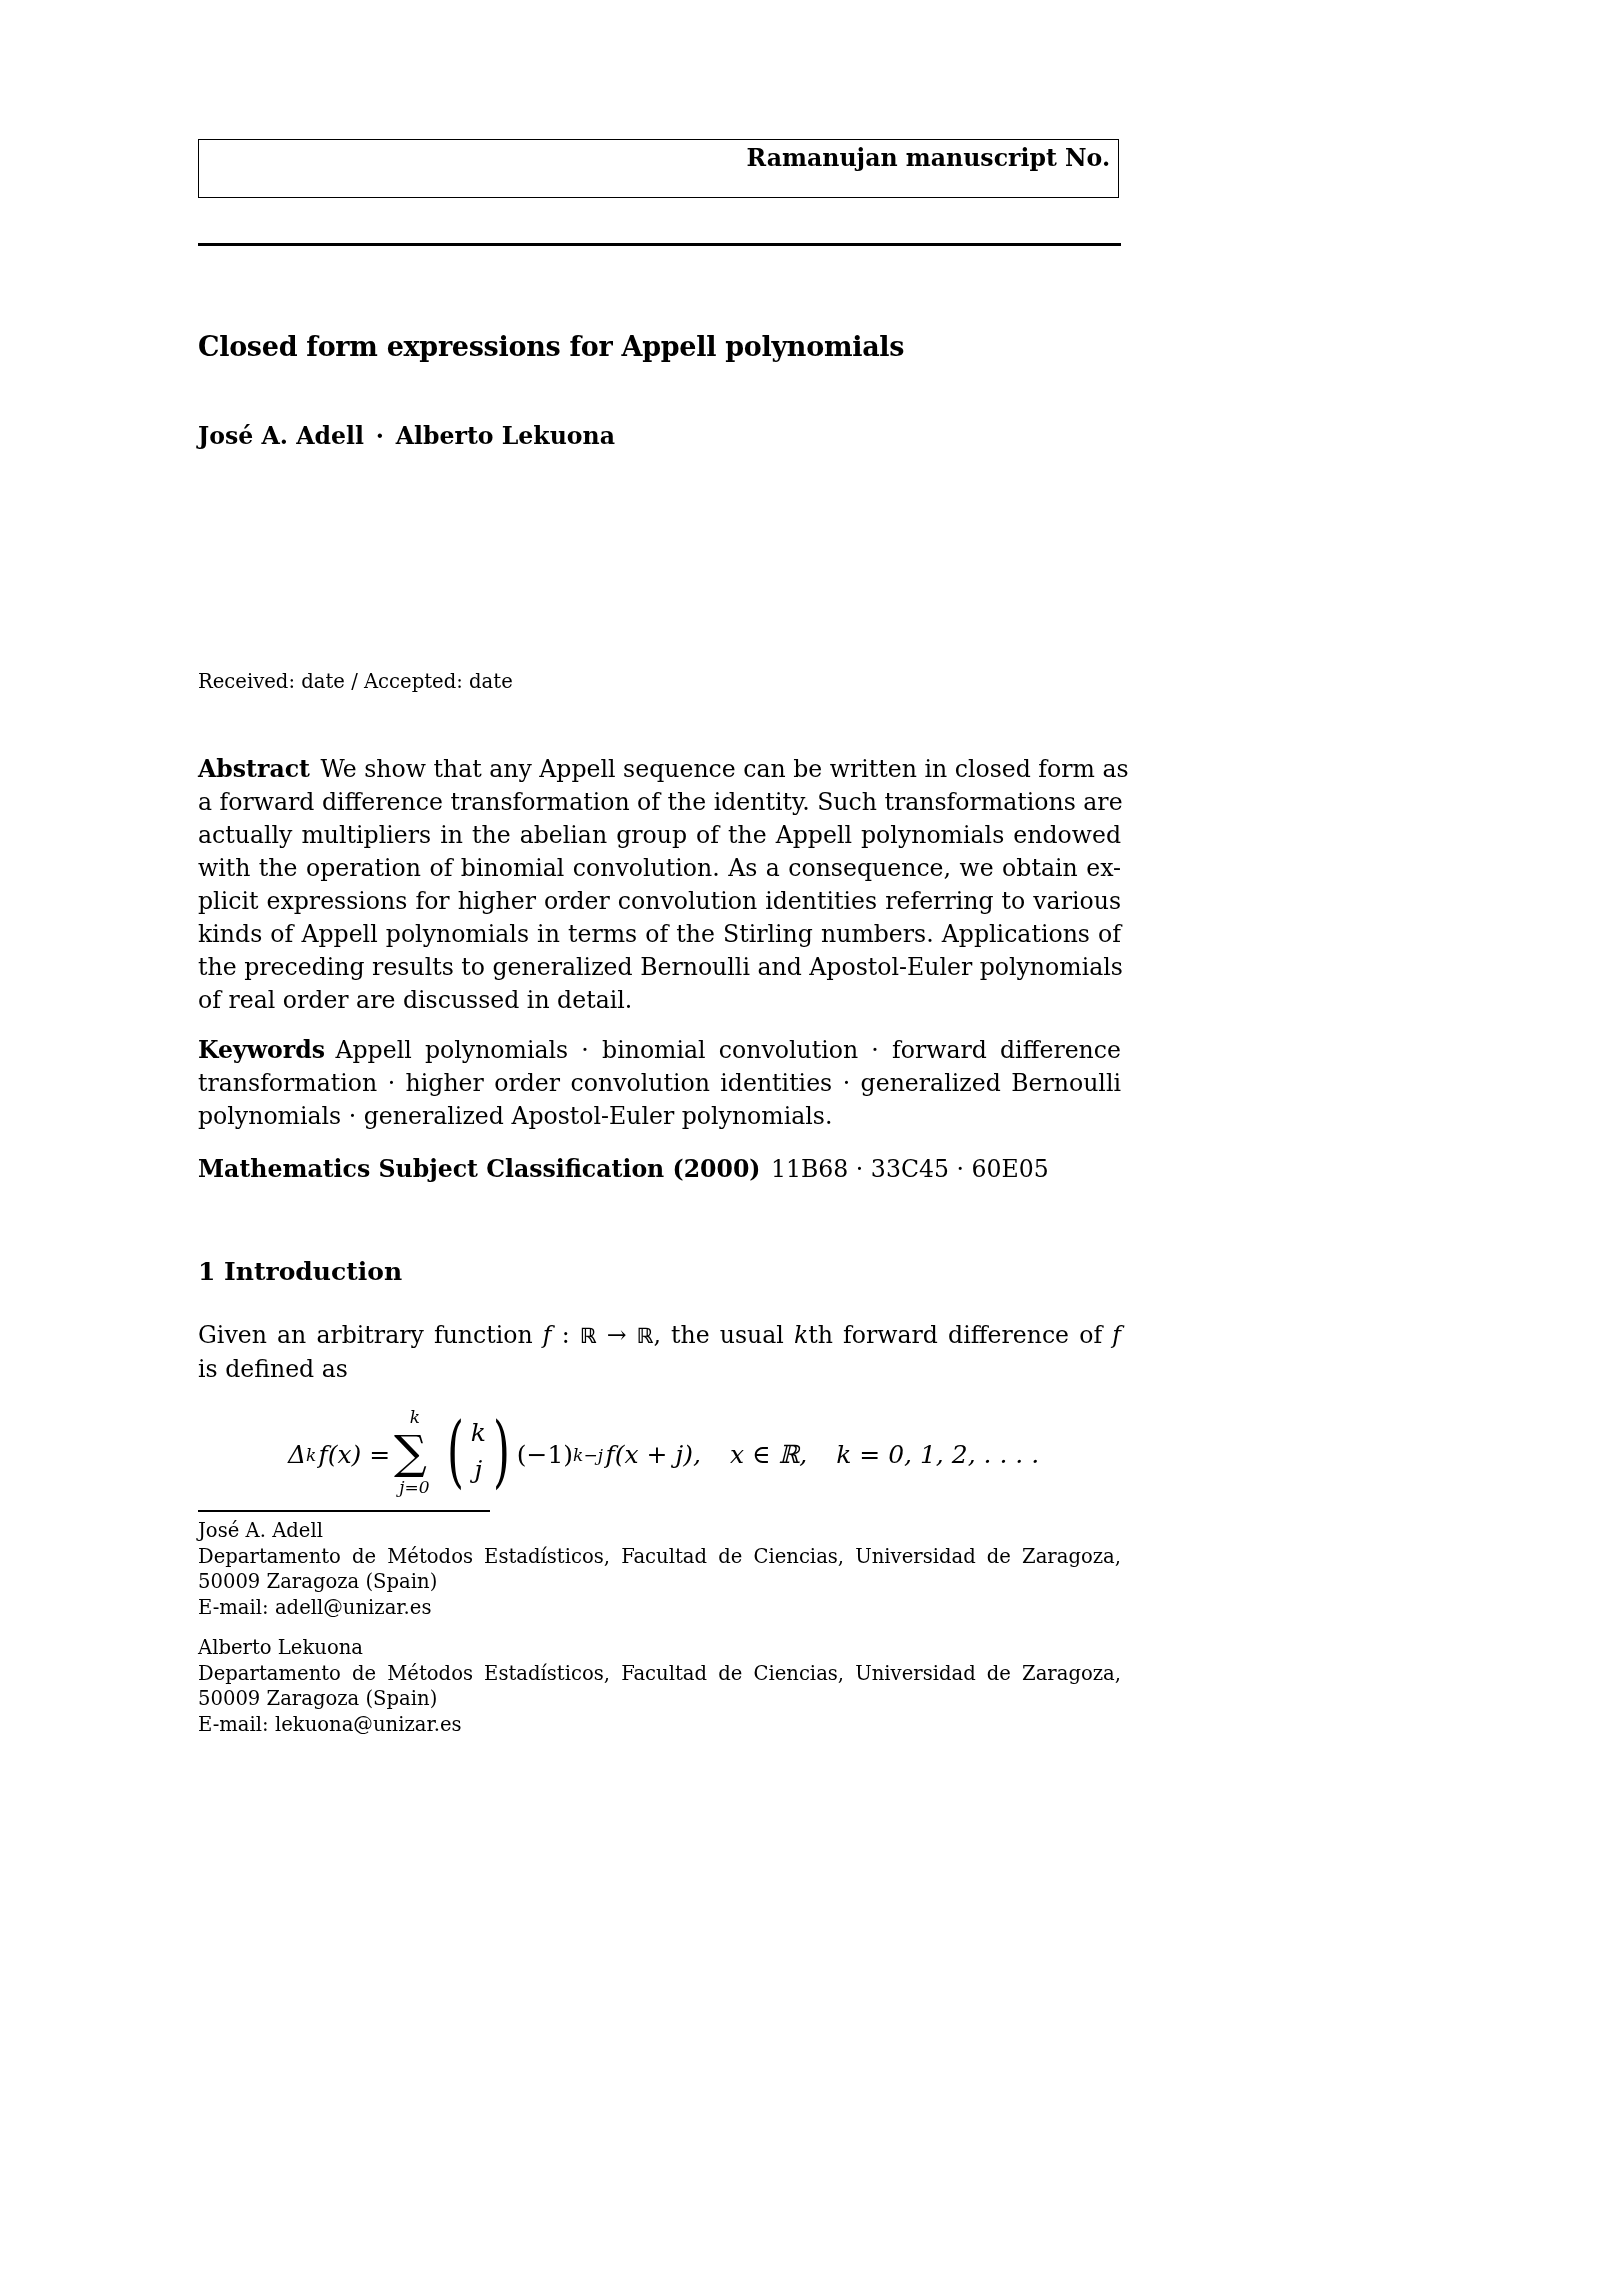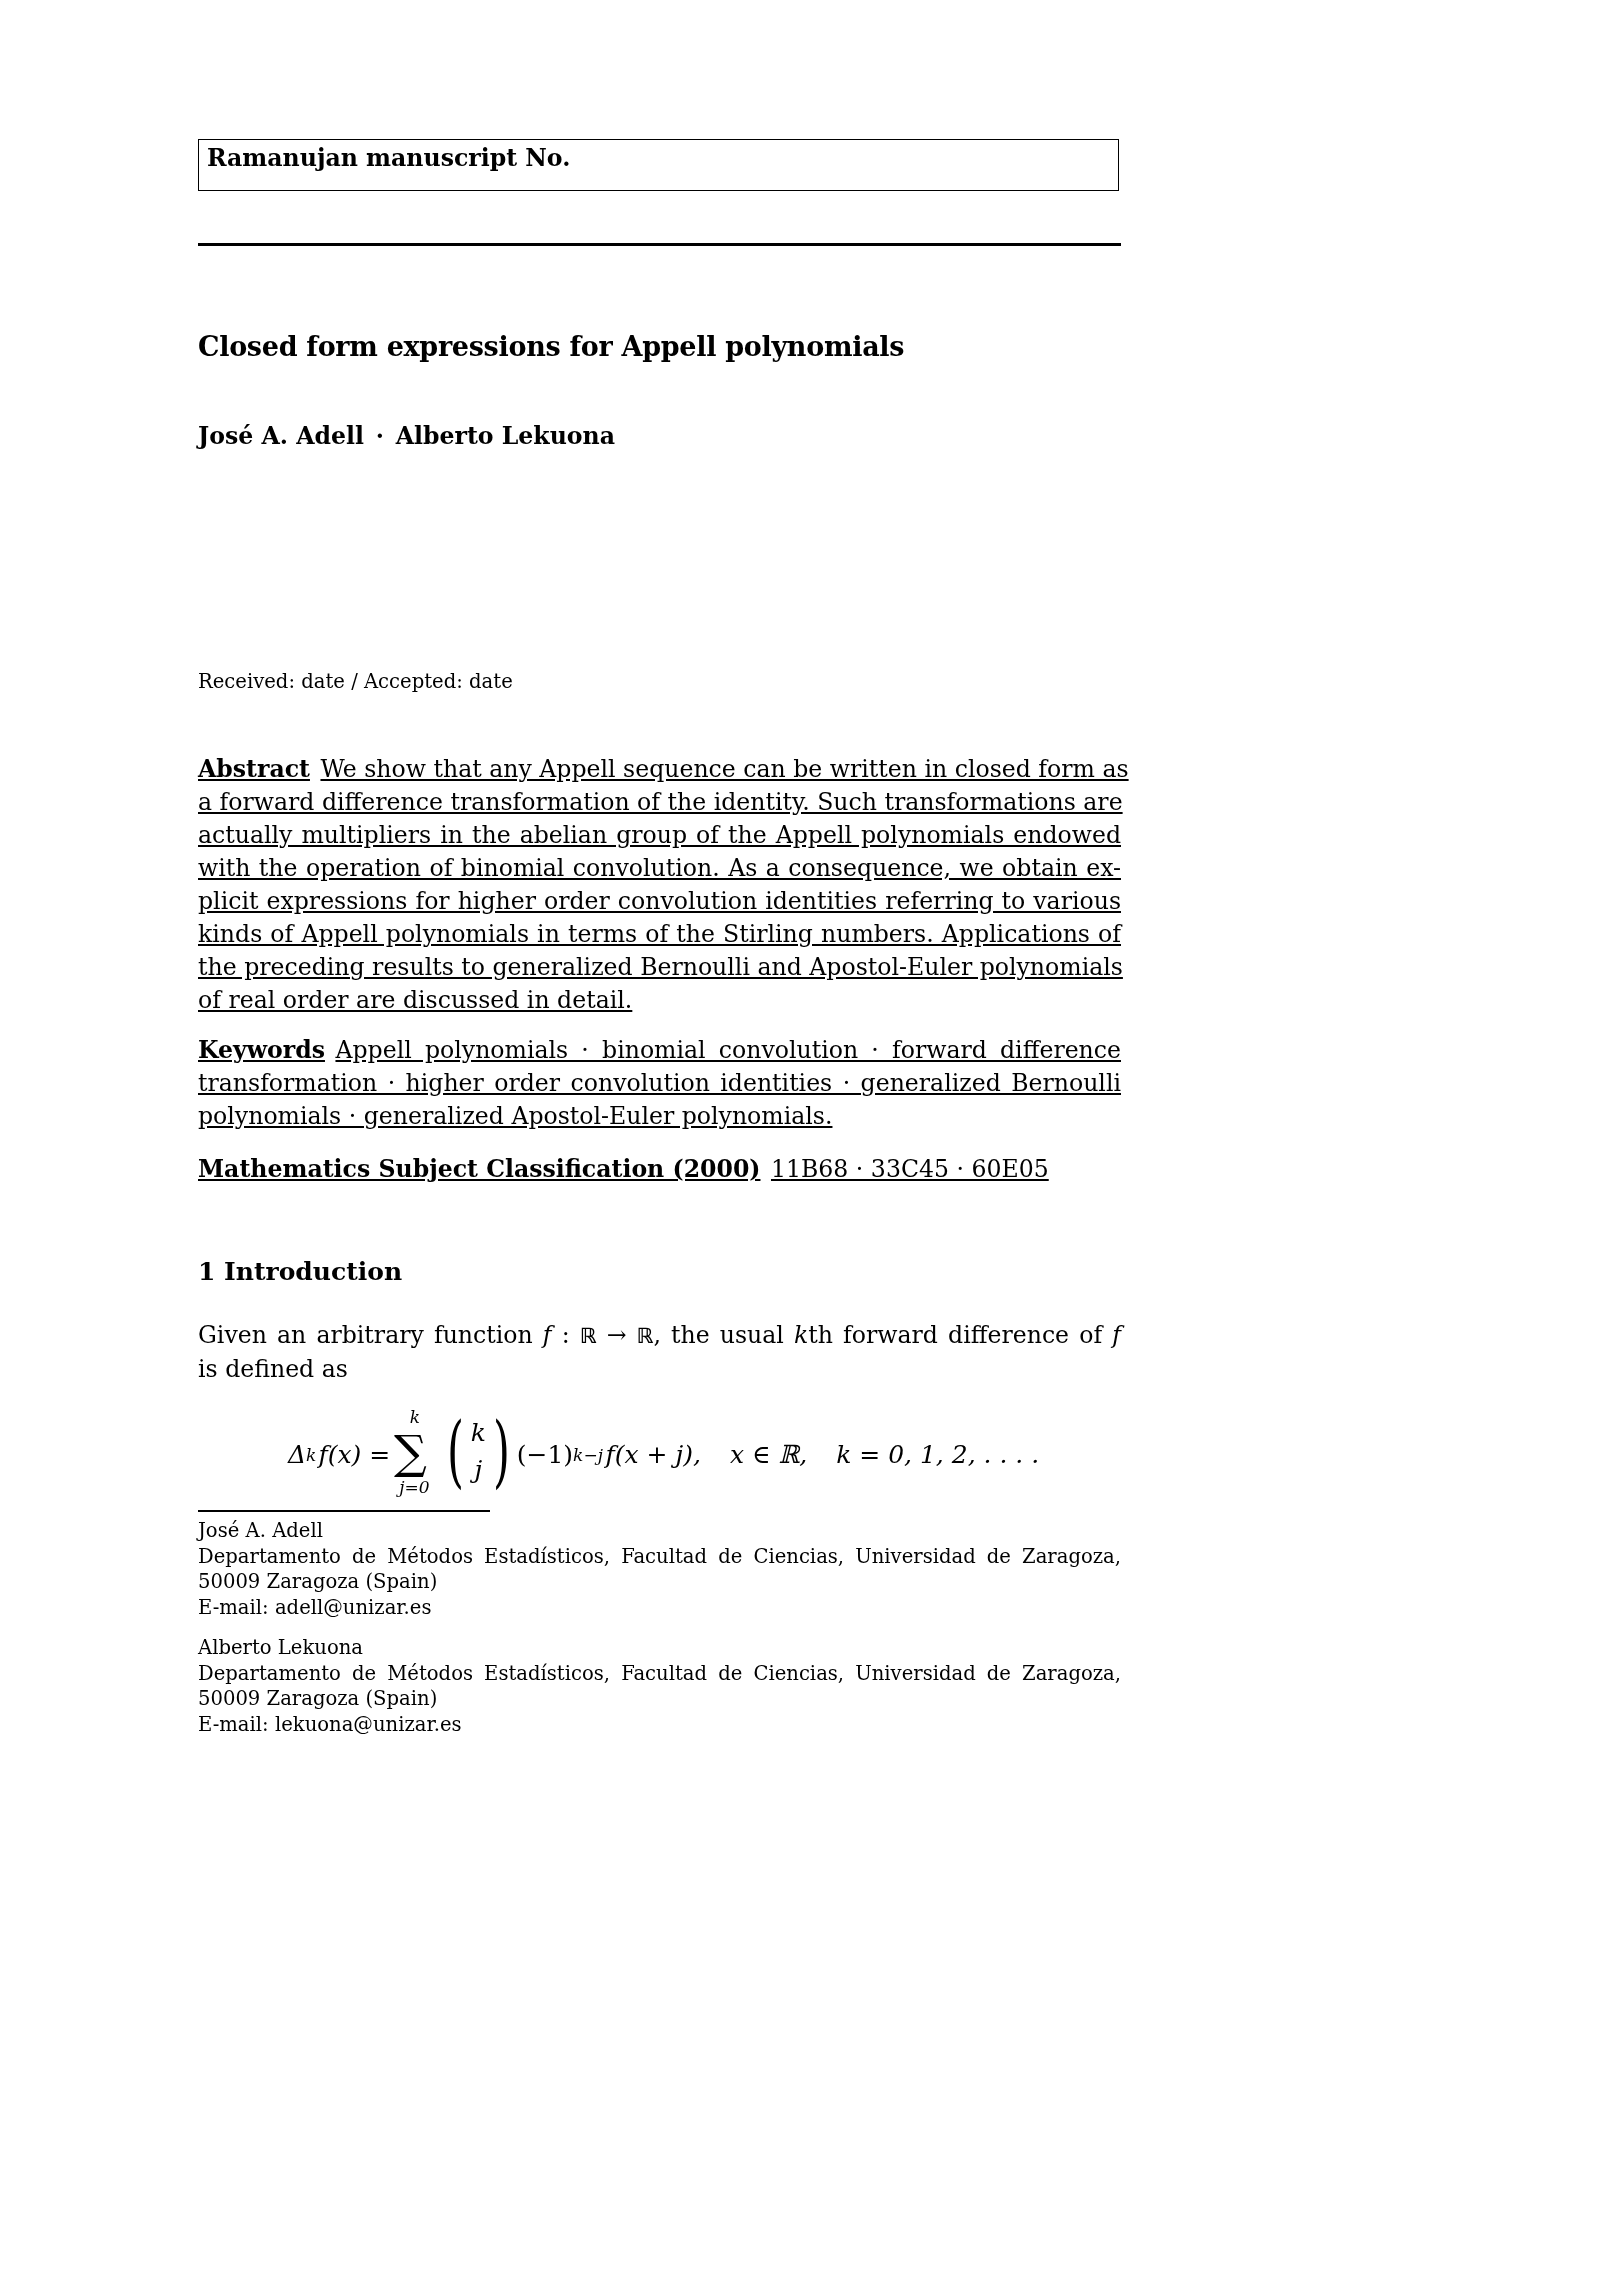--- a/index.html
+++ b/index.html
@@ -19,24 +19,25 @@
       position: absolute;
       left: 0; top: 0;
       width: 1622px;
       height: 2295px;
     }
     .manuscript-box {
       position: absolute;
       left: 198px;
       top: 139px;
       width: 921px;
-      height: 52px;
+      height: 59px;
       border: 1.3px solid #000;
       box-sizing: border-box;
       padding: 2.6px 7.9px;
+      text-align: right;
     }
     .manuscript-box .line1 {
       font-weight: bold;
       font-size: 23.6px;
       line-height: 30px;
       white-space: nowrap;
     }
     .manuscript-box .line2 {
       font-size: 23.6px;
       line-height: 27.5px;
@@ -79,21 +80,20 @@
       line-height: 26px;
       white-space: nowrap;
     }
     .block {
       position: absolute;
       left: 198px;
       width: 923px;
       font-size: 23.6px;
       line-height: 33px;
       text-align: justify;
-      text-decoration: underline;
     }
     .abstract { top: 753px; }
     .keywords { top: 1034px; }
     .msc { top: 1153px; white-space: nowrap; }
     .label-bold { font-weight: bold; margin-right: 10.5px; }
     .line-span { display: block; text-align-last: justify; white-space: nowrap; }
     .line-span.last { text-align-last: left; }
     .section-heading {
       position: absolute;
       left: 198px;

